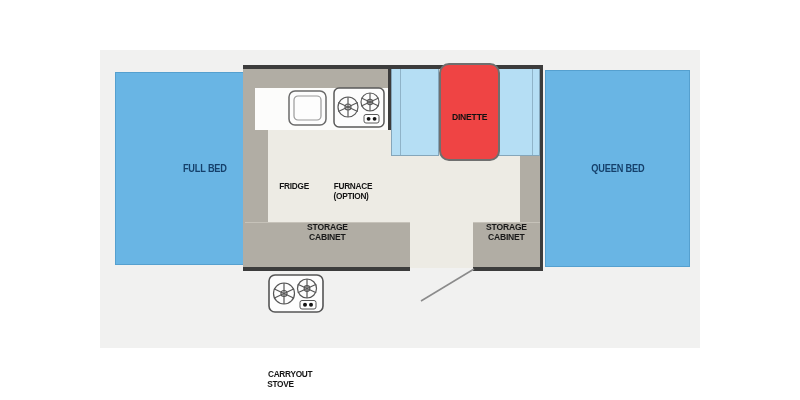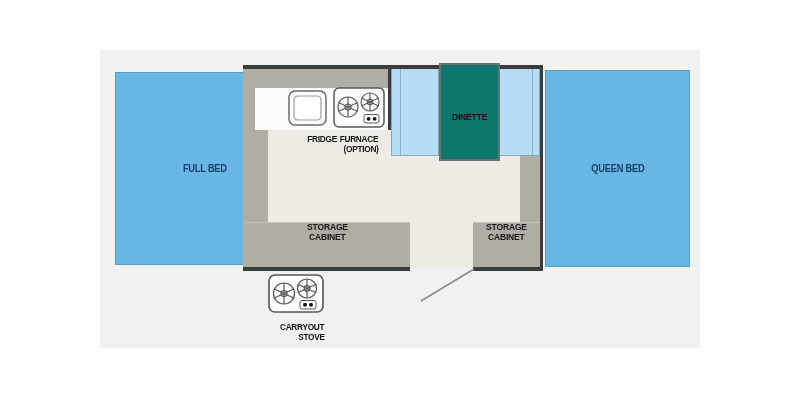--- a/index.html
+++ b/index.html
@@ -33,21 +33,21 @@
   .counter{background:#fcfcfb;}
 
   .bench{
     background:var(--bench-blue);
     border:1px solid #85a6ba;
     box-sizing:border-box;
   }
   .bench-line{position:absolute;top:0;bottom:0;width:1px;background:#8fb3c8;}
 
   .table{
-    background:#0f766e;border:2px solid #6f6f6f;border-radius:0;
+    background:#ef4444;border:2px solid #6f6f6f;border-radius:10px;
     box-sizing:border-box;z-index:5;
     display:flex;align-items:center;justify-content:center;
   }
   .table-label{
     color:#111;font-size:9px;font-weight:bold;letter-spacing:-0.2px;
     transform:scaleX(0.95);margin-top:10px;
   }
 
   .cabinet{
     background:var(--wall-gray);
@@ -57,21 +57,21 @@
   }
   .cab-label{
     color:#181818;font-size:9px;font-weight:bold;line-height:9.5px;
     letter-spacing:-0.2px;transform:scaleX(0.95);text-align:center;white-space:nowrap;
   }
 
   .appliance-label{
     color:#141414;font-size:9px;font-weight:bold;line-height:9.5px;
     letter-spacing:-0.3px;transform:scaleX(0.92);text-align:center;white-space:nowrap;
   }
-  .label-wrap{display:flex;flex-direction:column;align-items:flex-end;}
+  .label-wrap{display:flex;flex-direction:column;align-items:flex-start;margin-top:47px;}
 
   svg{display:block;}
 </style>
 </head>
 <body>
 
 <div class="canvas">
 
   <div class="abs bed" style="left:15px;top:22px;width:130px;height:191px;padding-left:24px;">
     <span class="bed-label">FULL BED</span>
@@ -131,21 +131,21 @@
 
   <div class="abs dark-line" style="left:440px;top:16px;width:3px;height:204px;z-index:4;"></div>
 
   <div class="abs table" style="left:339px;top:13px;width:61px;height:98px;">
     <span class="table-label">DINETTE</span>
   </div>
 
   <div class="abs label-wrap" style="left:178px;top:85px;width:60px;">
     <span class="appliance-label">FRIDGE</span>
   </div>
-  <div class="abs label-wrap" style="left:220px;top:85px;width:60px;">
+  <div class="abs label-wrap" style="left:232px;top:85px;width:60px;">
     <span class="appliance-label">FURNACE</span>
     <span class="appliance-label">(OPTION)</span>
   </div>
 
   <div class="abs cabinet" style="left:145px;top:172px;width:165px;height:46px;">
     <span class="cab-label">STORAGE</span>
     <span class="cab-label">CABINET</span>
   </div>
   <div class="abs cabinet" style="left:373px;top:172px;width:67px;height:46px;">
     <span class="cab-label">STORAGE</span>

